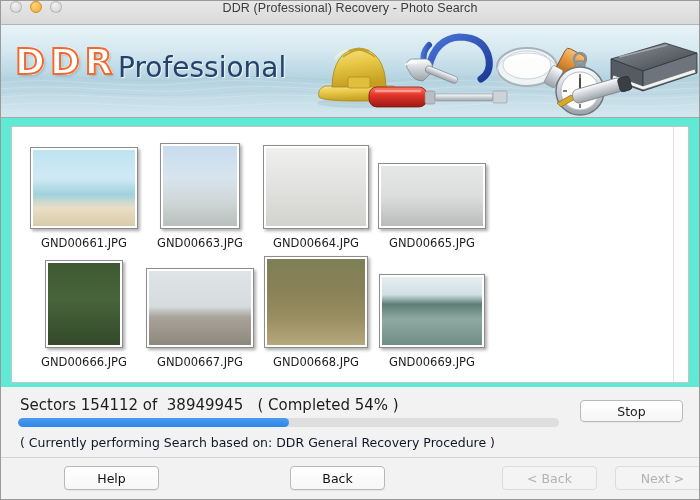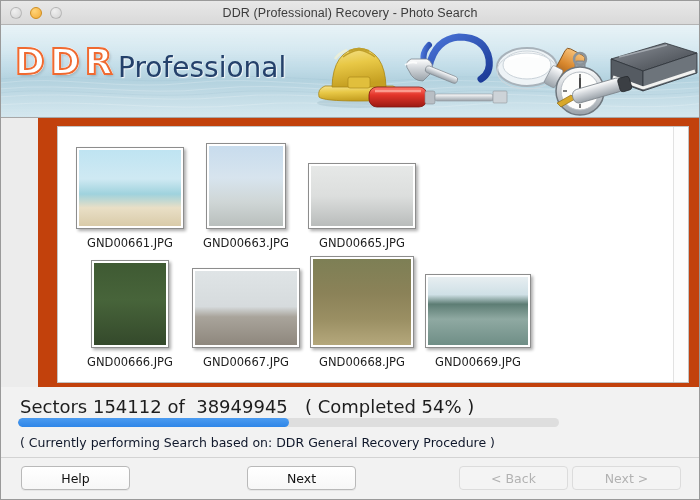--- a/index.html
+++ b/index.html
@@ -20,21 +20,21 @@
     box-sizing: border-box;
   }
 
   
   .titlebar {
     position: relative;
     height: 24px;
     background: linear-gradient(to bottom, #e8e8e8 0%, #d9d9d9 100%);
     border-bottom: 1px solid #b4b4b4;
     display: flex;
-    align-items: center;
+    align-items: flex-start;
     box-sizing: border-box;
   }
   .traffic {
     display: flex;
     gap: 8px;
     margin-left: 9px;
   }
   .light {
     width: 12px;
     height: 12px;
@@ -101,24 +101,23 @@
     text-shadow: 1px 1px 1px rgba(255,255,255,0.85);
   }
   .tools { position: absolute; right: 0; top: 0; width: 400px; height: 92px; }
 
   
   .content-wrap {
     position: absolute;
     left: 0; right: 0;
     top: 117px;
     bottom: 112px;
-    padding: 8px 10px 4px 19px;
-    box-sizing: border-box;
-    background: #c2410c;
-    margin-left: 37px;
+    padding: 8px 10px 4px 10px;
+    box-sizing: border-box;
+    background: #5eead4;
   }
   .panel {
     position: relative;
     height: 100%;
     background: #ffffff;
     border: 1px solid #c3c3c3;
     box-sizing: border-box;
     overflow: hidden;
   }
   .scrolltrack {
@@ -169,21 +168,21 @@
     left: 0; right: 0;
     bottom: 0;
     height: 112px;
     background: #f2f2f2;
     box-sizing: border-box;
   }
   .sectors-line {
     position: absolute;
     left: 19px;
     top: 9px;
-    font-size: 18px;
+    font-size: 15px;
     color: #1d1d1d;
     font-family: "DejaVu Sans", sans-serif;
     white-space: pre;
     text-align: center;
   }
   .progress-outer {
     position: absolute;
     left: 17px;
     top: 31px;
     width: 541px;
@@ -226,29 +225,30 @@
     left: 0; right: 0;
     top: 70px;
     height: 42px;
     border-top: 1px solid #d3d3d3;
     background: #f2f2f2;
   }
   .btn {
     position: absolute;
     top: 8px;
     height: 24px;
-    width: 109px;
+    width: 95px;
     background: linear-gradient(to bottom, #ffffff, #f7f7f7);
     border: 1px solid #b9b9b9;
     border-radius: 4px;
     font-size: 12.5px;
     color: #111111;
     font-family: "DejaVu Sans", sans-serif;
     cursor: default;
     box-shadow: 0 1px 0 rgba(0,0,0,0.05);
+    margin-left: 43px;
   }
   .btn.disabled {
     color: #b2b2b2;
     background: #f4f4f4;
     border-color: #dcdcdc;
     box-shadow: none;
   }
   .btn.help  { left: 20px; }
   .btn.about { left: 133px; }
   .btn.exit  { left: 246px; }
@@ -415,20 +415,26 @@
               <div class="cap">GND00661.JPG</div>
             </div>
             <div class="cell">
               <div class="thumb-frame">
                 <div class="thumb" style="width: 74px; height: 80px; background-image: linear-gradient(rgb(200, 220, 237) 0%, rgb(215, 228, 238) 40%, rgb(207, 214, 214) 70%, rgb(185, 191, 189) 100%), radial-gradient(44% 40% at 46% 30%, rgb(107, 66, 40) 0%, rgba(107, 66, 40, 0) 72%), radial-gradient(28% 26% at 48% 34%, rgb(232, 187, 150) 0%, rgba(232, 187, 150, 0) 75%); background-blend-mode: normal;"></div>
               </div>
               <div class="cap">GND00663.JPG</div>
             </div>
             <div class="cell">
               <div class="thumb-frame">
+                <div class="thumb" style="width: 100px; height: 78px; background-image: linear-gradient(rgb(239, 239, 237) 0%, rgb(227, 227, 225) 45%, rgb(210, 210, 207) 100%), radial-gradient(22% 52% at 33% 62%, rgb(47, 79, 110) 0%, rgba(47, 79, 110, 0) 72%), radial-gradient(24% 58% at 68% 60%, rgb(162, 74, 34) 0%, rgba(162, 74, 34, 0) 74%); background-blend-mode: normal;"></div>
+              </div>
+              <div class="cap">GND00664.JPG</div>
+            </div>
+            <div class="cell">
+              <div class="thumb-frame">
                 <div class="thumb" style="width: 102px; height: 60px; background-image: linear-gradient(rgb(230, 232, 231) 0%, rgb(220, 222, 221) 50%, rgb(185, 188, 187) 100%), radial-gradient(16% 42% at 27% 58%, rgb(79, 111, 142) 0%, rgba(79, 111, 142, 0) 72%), radial-gradient(16% 42% at 50% 58%, rgb(216, 210, 198) 0%, rgba(216, 210, 198, 0) 72%), radial-gradient(16% 42% at 73% 58%, rgb(109, 127, 148) 0%, rgba(109, 127, 148, 0) 72%); background-blend-mode: normal;"></div>
               </div>
               <div class="cap">GND00665.JPG</div>
             </div>
           </div>
           <div class="grid-row">
             <div class="cell">
               <div class="thumb-frame">
                 <div class="thumb" style="width: 72px; height: 82px; background-image: linear-gradient(rgb(63, 90, 51) 0%, rgb(71, 100, 58) 45%, rgb(52, 73, 43) 100%), radial-gradient(34% 46% at 50% 60%, rgb(35, 37, 44) 0%, rgba(35, 37, 44, 0) 74%), radial-gradient(20% 18% at 50% 28%, rgb(227, 192, 155) 0%, rgba(227, 192, 155, 0) 76%); background-blend-mode: normal;"></div>
               </div>
@@ -457,23 +463,24 @@
     </div>
   </div>
 
   <div class="status">
     <div class="sectors-line">Sectors 154112 of  38949945   ( Completed 54% )</div>
 
     <div class="progress-outer">
       <div class="progress-inner" id="pbar" style="width: 50%;"></div>
     </div>
 
+    <button class="stop-btn">Stop</button>
 
     <div class="current-line">( Currently performing Search based on: DDR General Recovery Procedure )</div>
 
     <div class="btnbar">
       <button class="btn help">Help</button>
-      <button class="btn exit">Next</button>
+      <button class="btn exit">Back</button>
       <button class="btn back disabled" disabled="">&lt; Back</button>
       <button class="btn next disabled" disabled="">Next &gt;</button>
     </div>
   </div>
 </div>
 
 </body></html>

